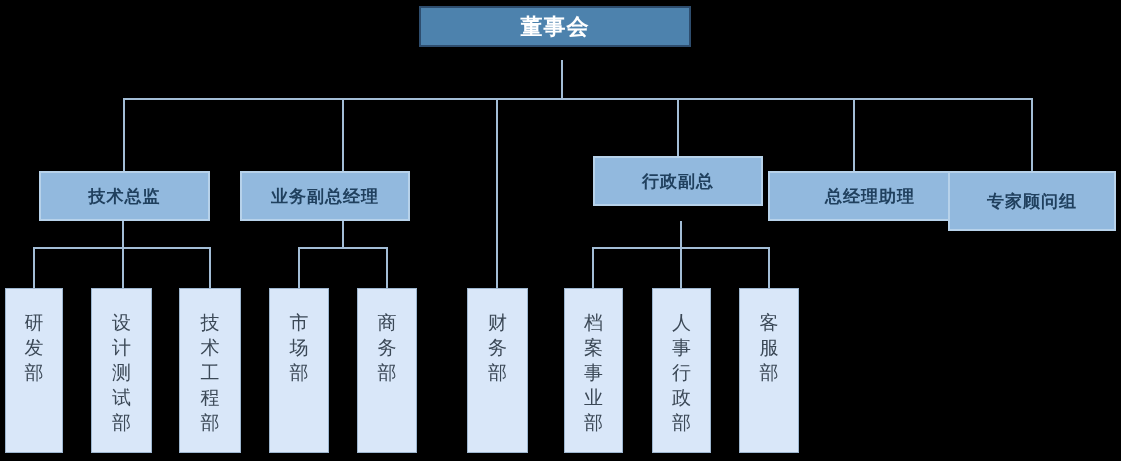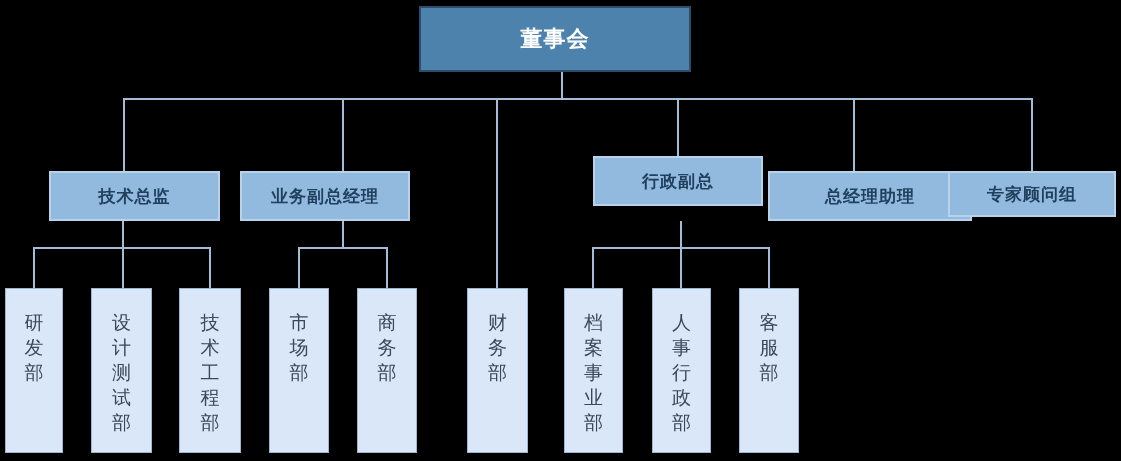--- a/index.html
+++ b/index.html
@@ -79,27 +79,27 @@
   <div class="vline" style="left:342px; top:221px; height:28px;"></div>
   <div class="hline" style="left:298px; top:247px; width:90px;"></div>
   <div class="vline" style="left:298px; top:247px; height:43px;"></div>
   <div class="vline" style="left:386px; top:247px; height:43px;"></div>
 
   <div class="vline" style="left:680px; top:221px; height:69px;"></div>
   <div class="hline" style="left:592px; top:247px; width:178px;"></div>
   <div class="vline" style="left:592px; top:247px; height:43px;"></div>
   <div class="vline" style="left:768px; top:247px; height:43px;"></div>
 
-  <div class="node node-root" style="left:419px; top:6px; width:272px; height:66px;">董事会</div>
+  <div class="node node-root" style="left:419px; top:6px; width:272px; height:41px;">董事会</div>
 
-  <div class="node node-l2" style="left:49px; top:171px; width:171px; height:50px;">技术总监</div>
+  <div class="node node-l2" style="left:39px; top:171px; width:171px; height:50px;">技术总监</div>
   <div class="node node-l2" style="left:240px; top:171px; width:170px; height:50px;">业务副总经理</div>
   <div class="node node-l2" style="left:593px; top:156px; width:170px; height:50px;">行政副总</div>
   <div class="node node-l2" style="left:768px; top:171px; width:204px; height:50px;">总经理助理</div>
-  <div class="node node-l2" style="left:948px; top:171px; width:168px; height:46px;">专家顾问组</div>
+  <div class="node node-l2" style="left:948px; top:171px; width:168px; height:60px;">专家顾问组</div>
 
   <div class="node node-l3" style="left:5px; top:288px; width:58px; height:165px;">研
 发
 部</div>
   <div class="node node-l3" style="left:91px; top:288px; width:61px; height:165px;">设
 计
 测
 试
 部</div>
   <div class="node node-l3" style="left:179px; top:288px; width:62px; height:165px;">技

